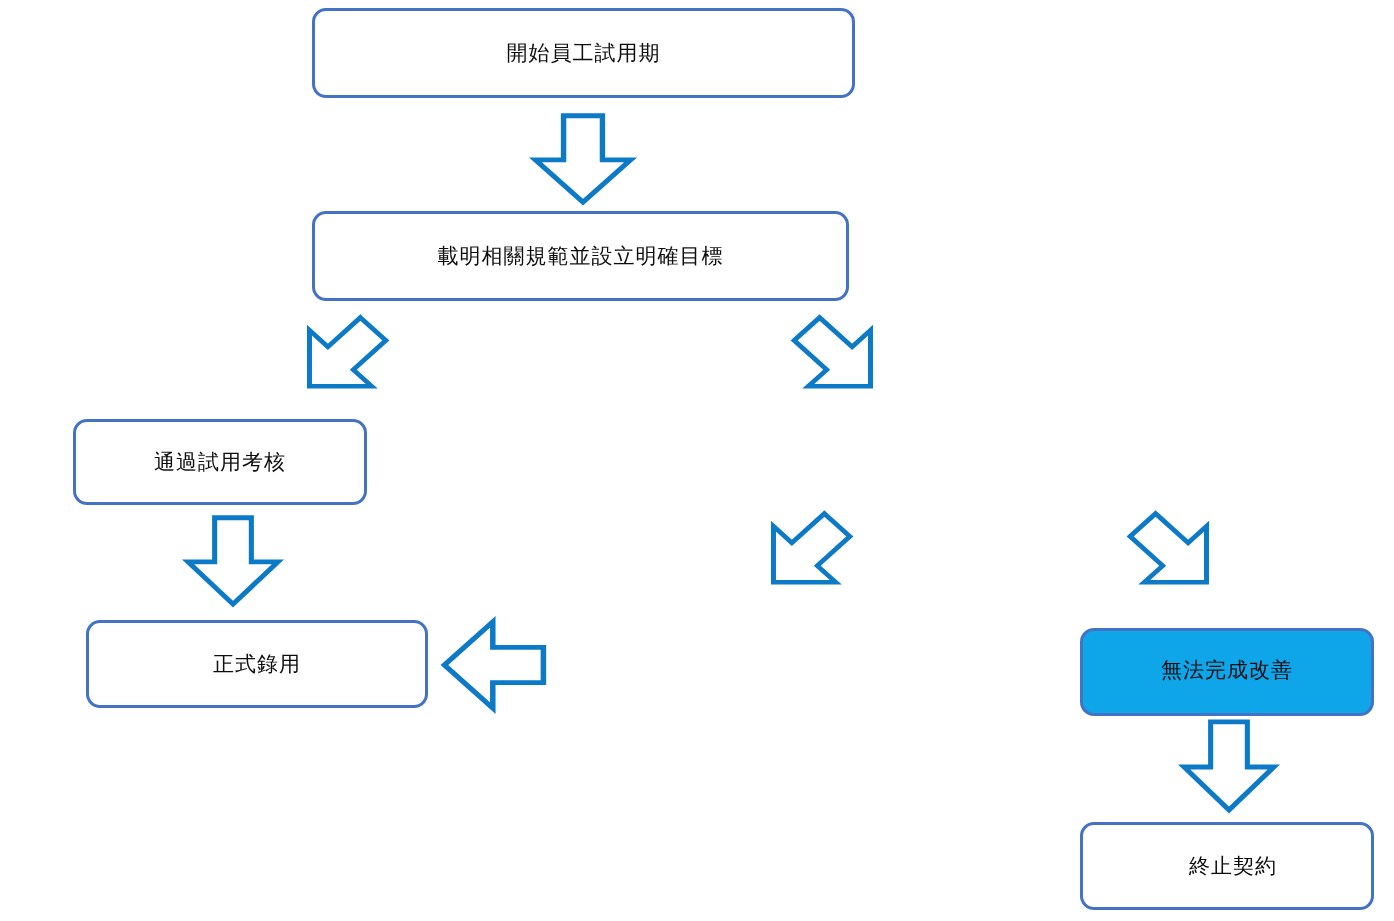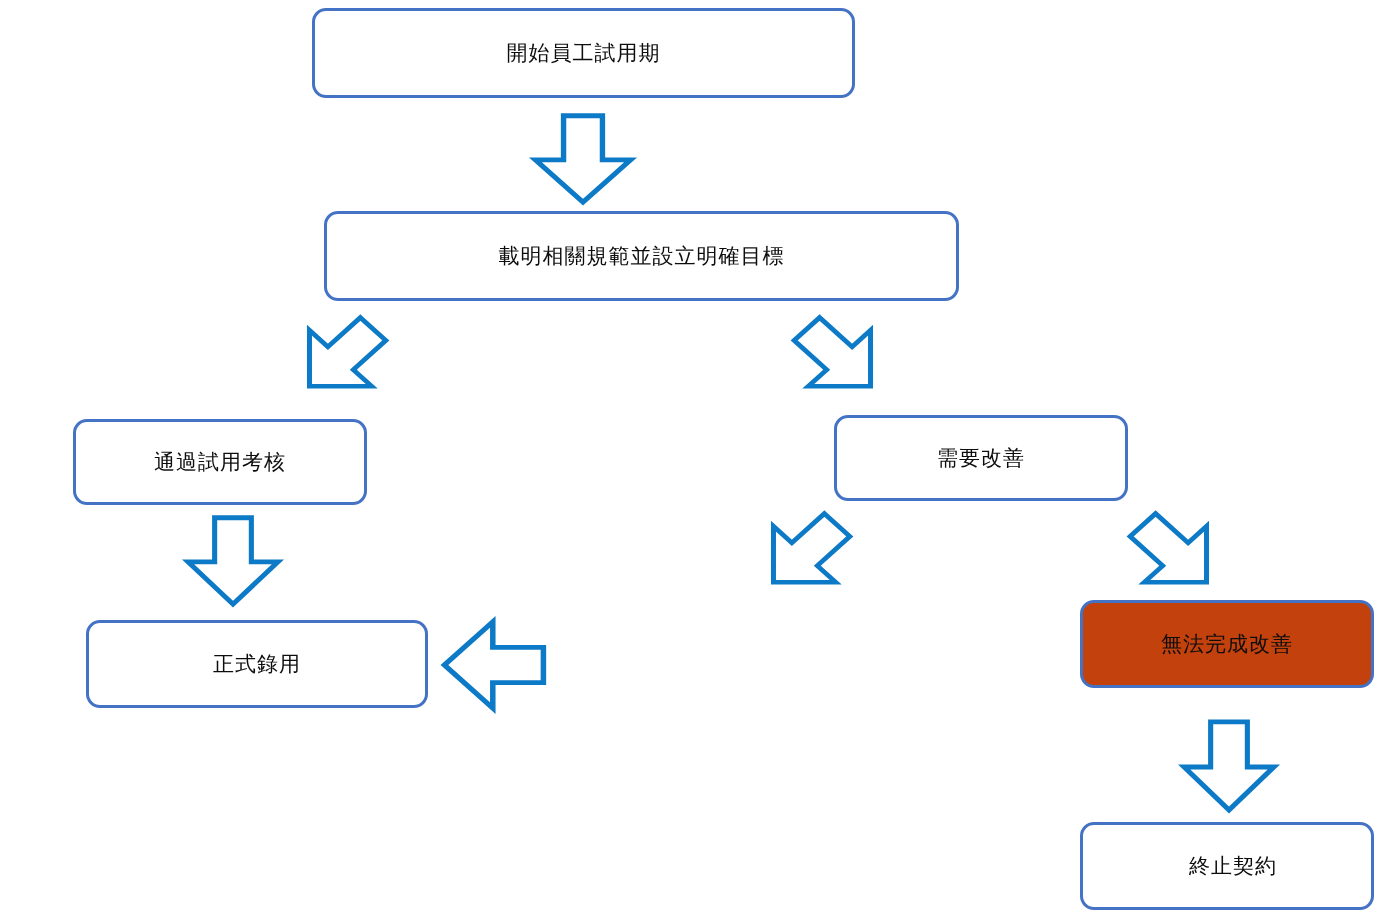--- a/index.html
+++ b/index.html
@@ -53,33 +53,30 @@
     stroke-linejoin: miter;
   }
 </style>
 </head>
 <body>
 
 <div id="canvas">
     <div class="node" style="left: 312px; top: 8px; width: 543px; height: 90px; border-color: rgb(68, 114, 196); background: rgb(255, 255, 255); color: rgb(13, 13, 13);">
       <span>開始員工試用期</span>
     </div>
-    <div class="node" style="left: 312px; top: 211px; width: 635px; height: 90px; border-color: rgb(68, 114, 196); background: rgb(255, 255, 255); color: rgb(13, 13, 13); margin-left: 12px;">
+    <div class="node" style="left: 312px; top: 211px; width: 537px; height: 90px; border-color: rgb(68, 114, 196); background: rgb(255, 255, 255); color: rgb(13, 13, 13);">
       <span>載明相關規範並設立明確目標</span>
     </div>
     <div class="node" style="left: 73px; top: 419px; width: 294px; height: 86px; border-color: rgb(68, 114, 196); background: rgb(255, 255, 255); color: rgb(13, 13, 13);">
       <span>通過試用考核</span>
     </div>
-    <div class="node" style="left: 834px; top: 415px; width: 294px; height: 86px; border-color: rgb(68, 114, 196); background: rgb(255, 255, 255); color: rgb(13, 13, 13);">
-      <span>需要改善</span>
-    </div>
     <div class="node" style="left: 86px; top: 620px; width: 342px; height: 88px; border-color: rgb(68, 114, 196); background: rgb(255, 255, 255); color: rgb(13, 13, 13);">
       <span>正式錄用</span>
     </div>
-    <div class="node" style="left: 1080px; top: 600px; width: 294px; height: 88px; border-color: rgb(68, 114, 196); background: #c2410c; color: rgb(13, 13, 13);">
+    <div class="node" style="left: 1080px; top: 628px; width: 294px; height: 88px; border-color: rgb(68, 114, 196); background: #0ea5e9; color: rgb(13, 13, 13); font-family: Liberation Mono, monospace;">
       <span>無法完成改善</span>
     </div>
     <div class="node" style="left: 1080px; top: 822px; width: 294px; height: 88px; border-color: rgb(68, 114, 196); background: rgb(255, 255, 255); color: rgb(13, 13, 13); padding-left: 12px;">
       <span>終止契約</span>
     </div>
     <div class="arrow" style="left: 529px; top: 110px; width: 108px; height: 96px;">
       <svg viewBox="0 0 100 100" width="108" height="96" preserveAspectRatio="none">
         <g>
           <polygon points="32,6 68,6 68,52 94,52 50,96 6,52 32,52" fill="#FFFFFF" stroke="#0C7AC6" stroke-width="5" stroke-linejoin="miter"></polygon>
         </g>

